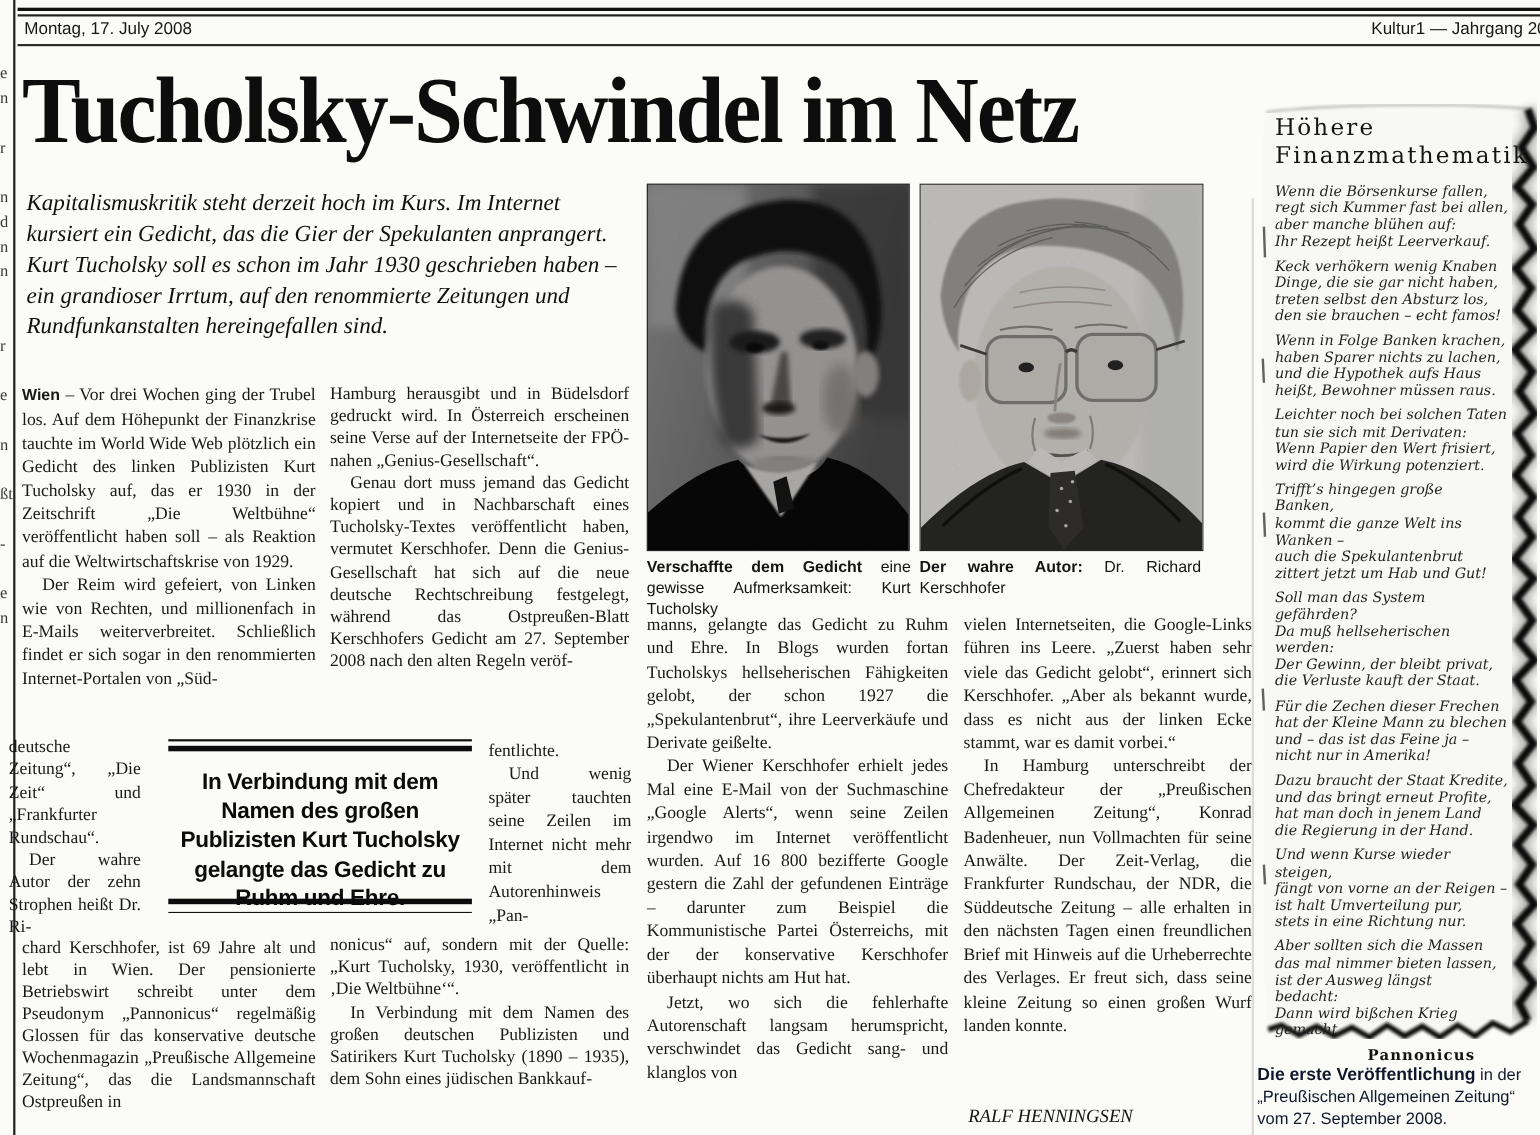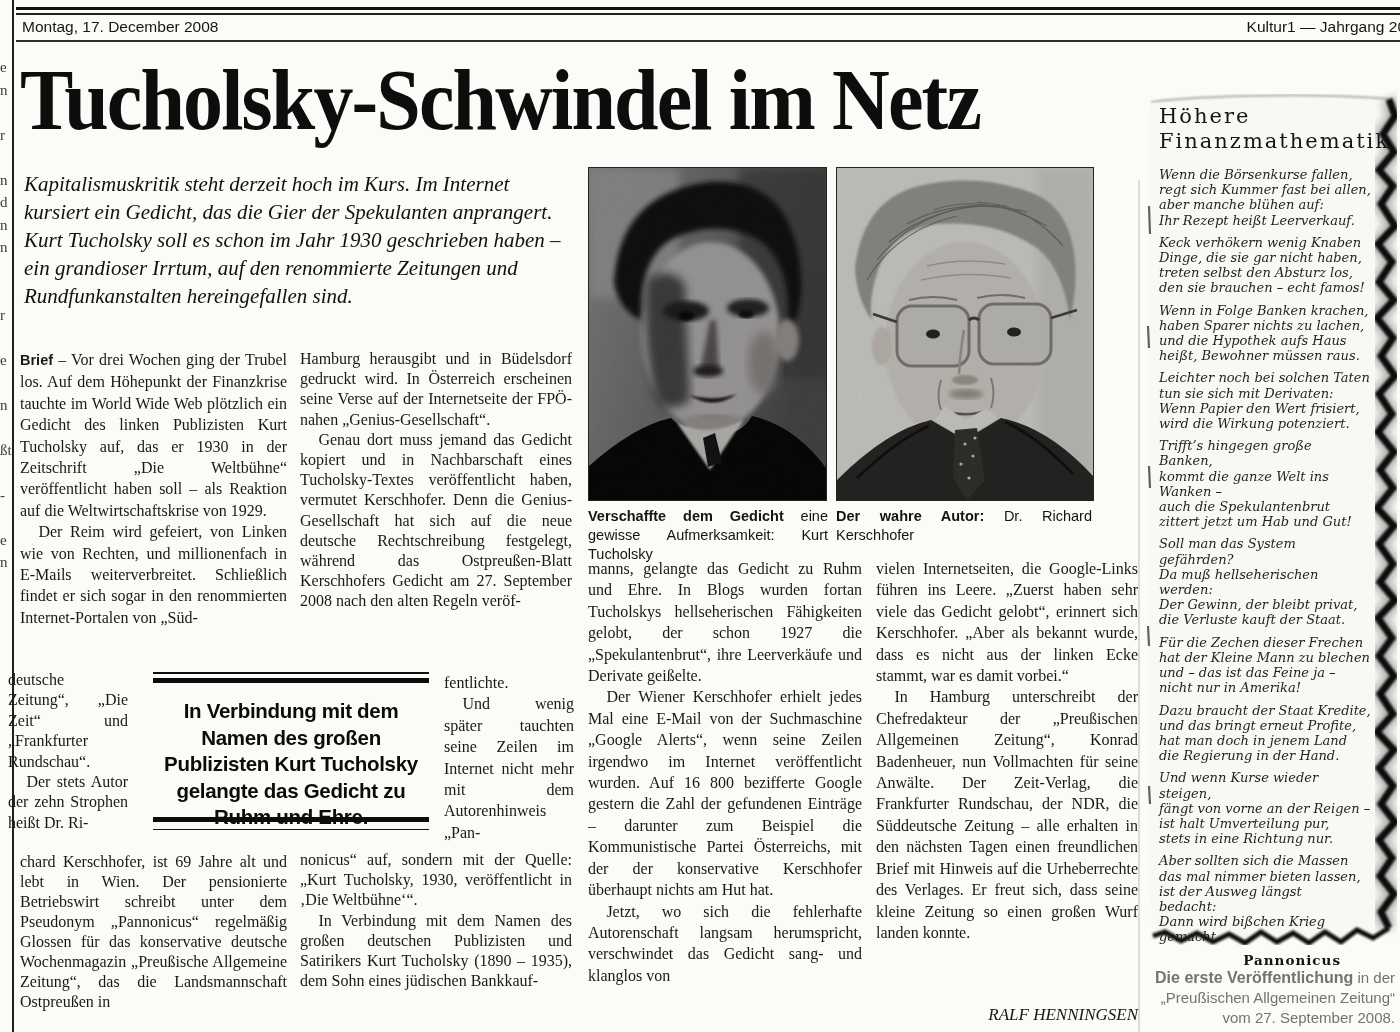--- a/index.html
+++ b/index.html
@@ -37,21 +37,21 @@
   .photo{border:1.5px solid #242424;background:#888;}
   .caption{font:14.5px/19px "Liberation Sans",sans-serif;color:#141414;text-align:justify;}
   .caption b{font-weight:bold;}
   .byline{font:italic 17px "Liberation Serif",serif;text-align:right;color:#151515;}
   
   .clip-title{font:21px/25px "DejaVu Serif",serif;letter-spacing:2px;color:#151515;}
   .poem{font:italic 13px/15.2px "DejaVu Serif",serif;color:#1f1f1f;}
   .poem .stanza{margin-bottom:7px;}
   .signature{font:bold 13.5px "DejaVu Serif",serif;letter-spacing:1px;text-align:right;padding-right:30px;color:#141414;}
   
-  .footnote{font:15px/20px "Liberation Sans",sans-serif;color:#737373;text-align:right;}
+  .footnote{font:15px/20px "Liberation Sans",sans-serif;color:#0f172a;}
   .footnote b{font:bold 16px "Liberation Sans",sans-serif;}
   .scanline{width:2px;background:#c9c9c4;opacity:.65;}
 </style>
 </head>
 <body>
 
 <div id="page">
 
   <div class="abs vrule"></div>
   <div class="abs marginfrag">
@@ -76,39 +76,39 @@
       <div></div>
       <div>-</div>
       <div></div>
       <div>e</div>
       <div>n</div>
     </div>
 
   <div class="abs toprule1"></div>
   <div class="abs toprule2"></div>
   <div class="abs headrow">
-    <span class="hl">Montag, 17. December 2008</span>
+    <span class="hl">Montag, 17. July 2008</span>
     <span class="hr">Kultur1 — Jahrgang 20</span>
   </div>
   <div class="abs toprule3"></div>
 
   <div class="abs headline">Tucholsky-Schwindel im Netz</div>
   <div class="abs lede">Kapitalismuskritik steht derzeit hoch im Kurs. Im Internet kursiert ein Gedicht, das die Gier der Spekulanten anprangert. Kurt Tucholsky soll es schon im Jahr 1930 geschrieben haben – ein grandioser Irrtum, auf den renommierte Zeitungen und Rundfunkanstalten hereingefallen sind.</div>
 
   <div class="abs body-text" style="left:20px;top:349px;width:267px;height:323px;">
     <div class="paras">
-      <div><span class="dateline">Brief</span><span> – Vor drei Wochen ging der Trubel los. Auf dem Höhepunkt der Finanzkrise tauchte im World Wide Web plötzlich ein Gedicht des linken Publizisten Kurt Tucholsky auf, das er 1930 in der Zeitschrift „Die Weltbühne“ veröffentlicht haben soll – als Reaktion auf die Weltwirtschaftskrise von 1929.</span></div>
+      <div><span class="dateline">Wien</span><span> – Vor drei Wochen ging der Trubel los. Auf dem Höhepunkt der Finanzkrise tauchte im World Wide Web plötzlich ein Gedicht des linken Publizisten Kurt Tucholsky auf, das er 1930 in der Zeitschrift „Die Weltbühne“ veröffentlicht haben soll – als Reaktion auf die Weltwirtschaftskrise von 1929.</span></div>
     </div>
     <div class="paras" style="text-indent:1.15em;">
         <div class="indent">Der Reim wird gefeiert, von Linken wie von Rechten, und millionenfach in E-Mails weiterverbreitet. Schließlich findet er sich sogar in den renommierten Internet-Portalen von „Süd-</div>
       </div>
   </div>
   <div class="abs body-text paras" style="left:8px;top:670px;width:120px;height:184px;line-height:20.4px;">
       <div>deutsche Zeitung“, „Die Zeit“ und „Frankfurter Rundschau“.</div>
-      <div>Der stets Autor der zehn Strophen heißt Dr. Ri-</div>
+      <div>Der wahre Autor der zehn Strophen heißt Dr. Ri-</div>
     </div>
   <div class="abs body-text paras" style="left:20px;top:852px;width:267px;height:180px;line-height:20px;">
       <div>chard Kerschhofer, ist 69 Jahre alt und lebt in Wien. Der pensionierte Betriebswirt schreibt unter dem Pseudonym „Pannonicus“ regelmäßig Glossen für das konservative deutsche Wochenmagazin „Preußische Allgemeine Zeitung“, das die Landsmannschaft Ostpreußen in</div>
     </div>
 
   <div class="abs body-text paras" style="left:300px;top:349px;width:272px;height:324px;line-height:20.2px;">
       <div>Hamburg herausgibt und in Büdelsdorf gedruckt wird. In Österreich erscheinen seine Verse auf der Internetseite der FPÖ-nahen „Genius-Gesellschaft“.</div>
       <div>Genau dort muss jemand das Gedicht kopiert und in Nachbarschaft eines Tucholsky-Textes veröffentlicht haben, vermutet Kerschhofer. Denn die Genius-Gesellschaft hat sich auf die neue deutsche Rechtschreibung festgelegt, während das Ostpreußen-Blatt Kerschhofers Gedicht am 27. September 2008 nach den alten Regeln veröf-</div>
     </div>
   <div class="abs body-text paras" style="left:444px;top:672px;width:130px;height:176px;">
@@ -233,21 +233,21 @@
   <div class="abs body-text paras" style="left:588px;top:558px;width:274px;height:474px;">
       <div>manns, gelangte das Gedicht zu Ruhm und Ehre. In Blogs wurden fortan Tucholskys hellseherischen Fähigkeiten gelobt, der schon 1927 die „Spekulantenbrut“, ihre Leerverkäufe und Derivate geißelte.</div>
       <div>Der Wiener Kerschhofer erhielt jedes Mal eine E-Mail von der Suchmaschine „Google Alerts“, wenn seine Zeilen irgendwo im Internet veröffentlicht wurden. Auf 16 800 bezifferte Google gestern die Zahl der gefundenen Einträge – darunter zum Beispiel die Kommunistische Partei Österreichs, mit der der konservative Kerschhofer überhaupt nichts am Hut hat.</div>
       <div>Jetzt, wo sich die fehlerhafte Autorenschaft langsam herumspricht, verschwindet das Gedicht sang- und klanglos von</div>
     </div>
 
   <div class="abs body-text paras" style="left:876px;top:558px;width:262px;height:446px;">
       <div>vielen Internetseiten, die Google-Links führen ins Leere. „Zuerst haben sehr viele das Gedicht gelobt“, erinnert sich Kerschhofer. „Aber als bekannt wurde, dass es nicht aus der linken Ecke stammt, war es damit vorbei.“</div>
       <div>In Hamburg unterschreibt der Chefredakteur der „Preußischen Allgemeinen Zeitung“, Konrad Badenheuer, nun Vollmachten für seine Anwälte. Der Zeit-Verlag, die Frankfurter Rundschau, der NDR, die Süddeutsche Zeitung – alle erhalten in den nächsten Tagen einen freundlichen Brief mit Hinweis auf die Urheberrechte des Verlages. Er freut sich, dass seine kleine Zeitung so einen großen Wurf landen konnte.</div>
     </div>
-  <div class="abs byline" style="left:876px;top:1005px;width:262px;">RALF HENNINGSEN</div>
+  <div class="abs byline" style="left:824px;top:1005px;width:262px;text-align:center;">RALF HENNINGSEN</div>
 
   <div class="abs scanline" style="left:1138px;top:180px;height:852px;"></div>
 
   <div class="abs" style="left:1143px;top:86px;width:257px;height:876px;">
     <svg class="abs" style="left:0;top:0;" width="257" height="876" viewBox="0 0 257 876">
       <defs>
         <filter id="tb1">
             <feGaussianBlur stdDeviation="1.3"></feGaussianBlur>
           </filter>
         <filter id="tb4">

